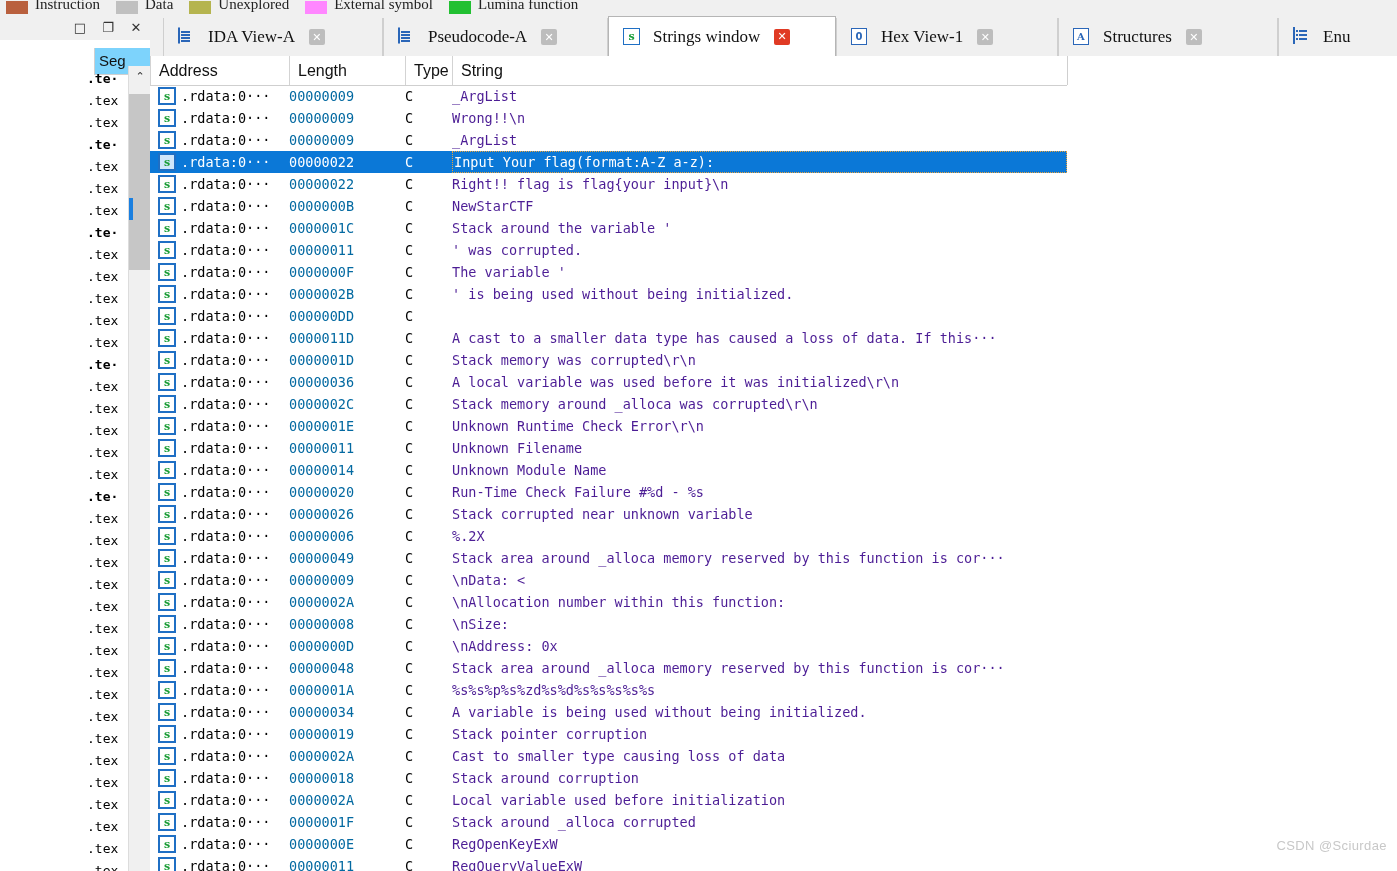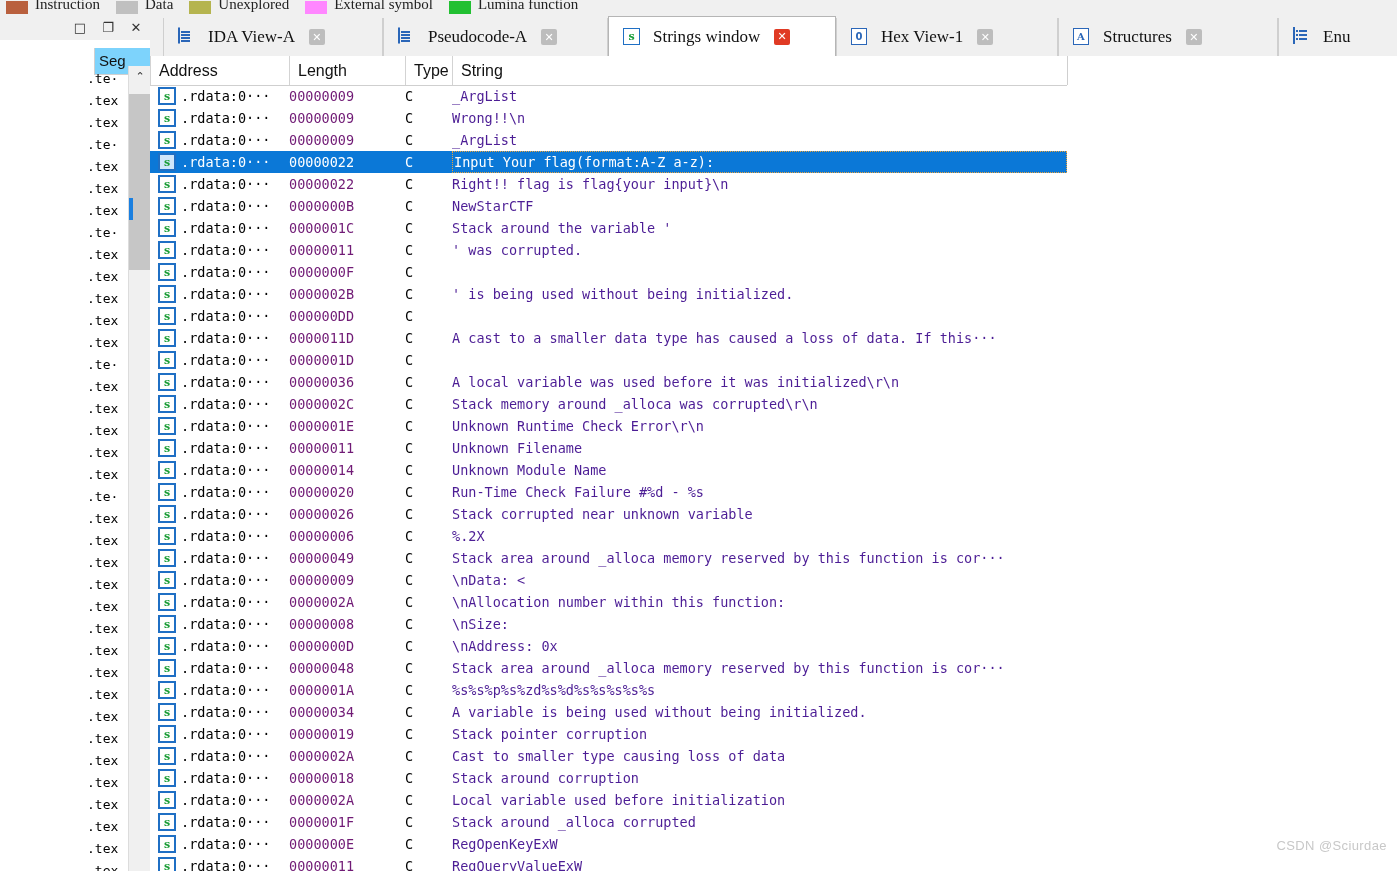--- a/index.html
+++ b/index.html
@@ -55,21 +55,21 @@
     font-family:"Liberation Sans", sans-serif;color:#111;
   }
   #seglist{
     position:absolute;left:85px;top:28px;width:50px;
   }
   #seglist .segrow{
     height:22px;line-height:22px;font-size:13px;
     font-family:"DejaVu Sans Mono", monospace;color:#000;
     white-space:nowrap;overflow:hidden;padding-left:2px;
   }
-  #seglist .segrow.bold{font-weight:normal;}
+  #seglist .segrow.bold{font-weight:bold;}
   
   #leftscroll{
     position:absolute;left:128px;top:26px;width:22px;height:831px;
     background:#f0f0f0;border-left:1px solid #dcdcdc;
   }
   #leftscroll .arrow{
     position:absolute;left:0;top:0;width:22px;height:20px;
     display:flex;align-items:center;justify-content:center;
     font-size:11px;color:#333;font-family:"DejaVu Sans", sans-serif;
   }
@@ -185,21 +185,21 @@
     font-family:"DejaVu Serif", serif;font-size:11px;font-weight:bold;
     color:#1b9e37;line-height:1;
   }
   .row .cAddr{
     position:absolute;left:31px;width:124px;
     font-family:"DejaVu Sans Mono", monospace;font-size:13.5px;color:#000;
     white-space:nowrap;overflow:hidden;
   }
   .row .cLen{
     position:absolute;left:139px;width:108px;
-    font-family:"DejaVu Sans Mono", monospace;font-size:13.5px;color:#701a75;
+    font-family:"DejaVu Sans Mono", monospace;font-size:13.5px;color:#0369a1;
     white-space:nowrap;
   }
   .row .cType{
     position:absolute;left:255px;width:40px;
     font-family:"DejaVu Sans Mono", monospace;font-size:13.5px;color:#000;
   }
   .row .cStr{
     position:absolute;left:302px;width:615px;height:22px;line-height:22px;
     font-family:"DejaVu Sans Mono", monospace;font-size:13.5px;color:#4c1d95;
     white-space:nowrap;overflow:hidden;box-sizing:border-box;
@@ -438,20 +438,21 @@
         <div class="cType">C</div>
         <div class="cStr">' was corrupted.</div>
       </div>
       <div class="row">
         <div class="cellIcon">
           <span class="sicon">s</span>
         </div>
         <div class="cAddr">.rdata:0···</div>
         <div class="cLen">0000000F</div>
         <div class="cType">C</div>
+        <div class="cStr">The variable '</div>
       </div>
       <div class="row">
         <div class="cellIcon">
           <span class="sicon">s</span>
         </div>
         <div class="cAddr">.rdata:0···</div>
         <div class="cLen">0000002B</div>
         <div class="cType">C</div>
         <div class="cStr">' is being used without being initialized.</div>
       </div>
@@ -472,20 +473,21 @@
         <div class="cType">C</div>
         <div class="cStr">A cast to a smaller data type has caused a loss of data.  If this···</div>
       </div>
       <div class="row">
         <div class="cellIcon">
           <span class="sicon">s</span>
         </div>
         <div class="cAddr">.rdata:0···</div>
         <div class="cLen">0000001D</div>
         <div class="cType">C</div>
+        <div class="cStr">Stack memory was corrupted\r\n</div>
       </div>
       <div class="row">
         <div class="cellIcon">
           <span class="sicon">s</span>
         </div>
         <div class="cAddr">.rdata:0···</div>
         <div class="cLen">00000036</div>
         <div class="cType">C</div>
         <div class="cStr">A local variable was used before it was initialized\r\n</div>
       </div>

